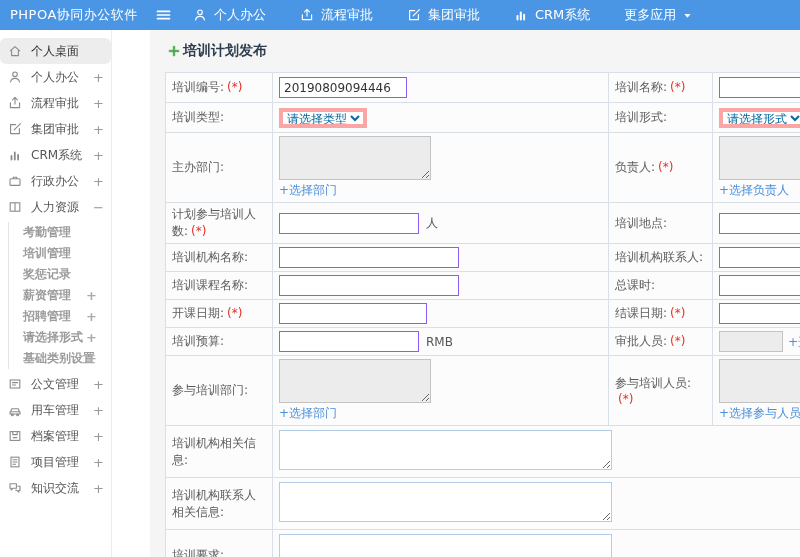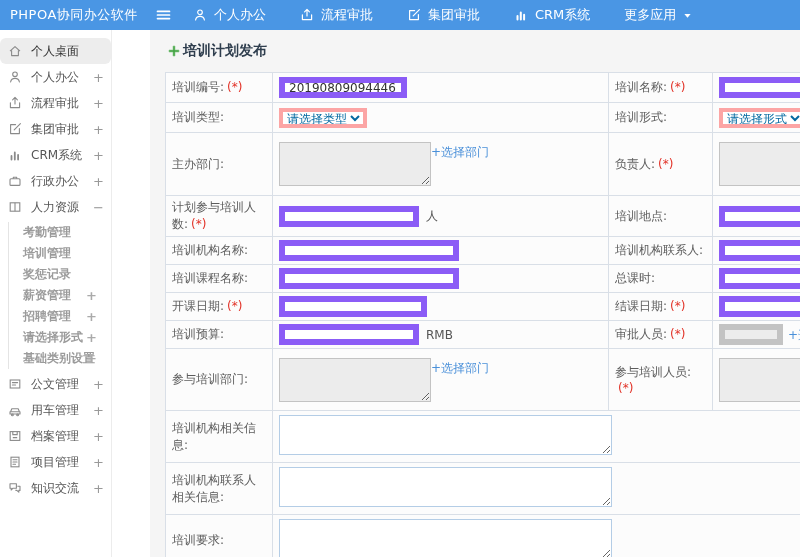--- a/index.html
+++ b/index.html
@@ -50,34 +50,34 @@
     font-size: 14px; font-weight: bold; color: #2f3e4e;
   }
   .page-title .plus { display: inline-flex; margin-right: 3px; }
   table.form { border-collapse: collapse; width: 930px; table-layout: fixed; background: #fcfcfc; }
   table.form td { border: 1px solid #d9dfe7; padding: 3px 6px; vertical-align: middle; }
   td.lbl { padding-left: 10px; color: #5c5c5c; }
   .req { color: #e23328; margin-left: 3px; }
   tr.rh30 td { height: 30px; } tr.rh63 td { height: 63px; } tr.rh28 td { height: 28px; }
   tr.rh62 td { height: 62px; } tr.rh52 td { height: 52px; }
   .txt {
-    height: 21px; border: 6px solid #8b5cf6; background: #fff; padding: 0 4px;
+    height: 21px; border: 1px solid #8b5cf6; background: #fff; padding: 0 4px;
     font-size: 12px; color: #333; font-family: inherit;
   }
   .w64{width:64px}.w128{width:128px}.w140{width:140px}.w148{width:148px}.w150{width:150px}.w180{width:180px}
   select.sel {
     height: 20px; font-size: 12px; color: #0369a1; border: 4px solid #fca5a5;
     background: #fff; font-family: Liberation Mono, monospace;
   }
   .gray-txt { background: #ececec; border-color: #c3c3c3; }
   .ta { font-family: inherit; font-size: 12px; padding: 2px 4px; color: #333; }
   .gray-ta { width: 152px; height: 44px; background: #ececec; border: 1px solid #c3c3c3; resize: both; }
   .gray-ta.w150 { width: 150px; }
   .big-ta { width: 333px; height: 40px; background: #fff; border: 1px solid #b4cde6; resize: both; }
-  .stack { display: flex; flex-direction: row; align-items: flex-start; }
+  .stack { display: flex; flex-direction: column; align-items: flex-start; }
   .link { color: #4a90d9; cursor: pointer; font-size: 12px; white-space: nowrap; }
   .stack .link { margin-top: 2px; }
   .inl { margin-left: 5px; }
   .suffix { margin-left: 7px; color: #555; }
 </style>
 </head>
 <body>
 
 <header class="topbar">
   <div class="brand">PHPOA协同办公软件</div>

